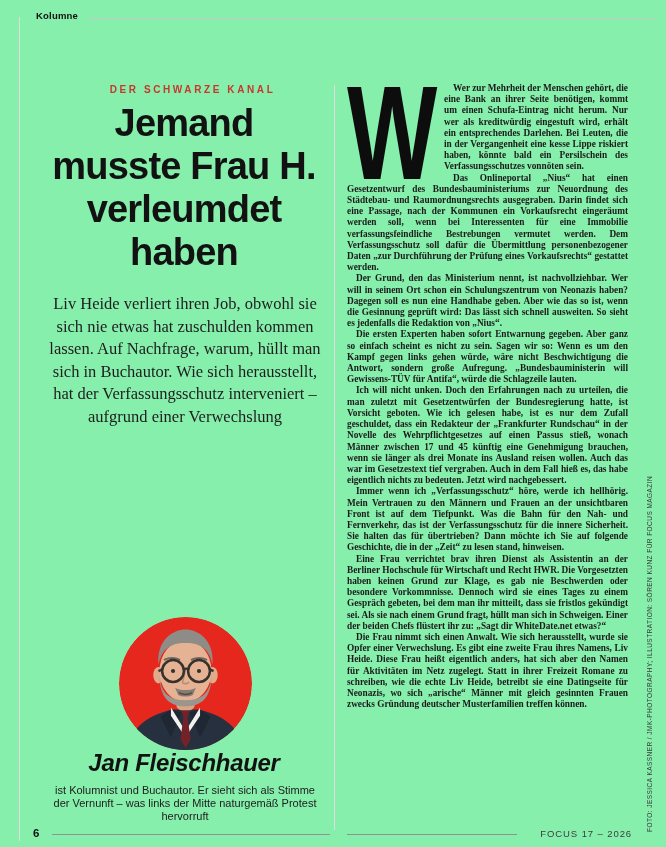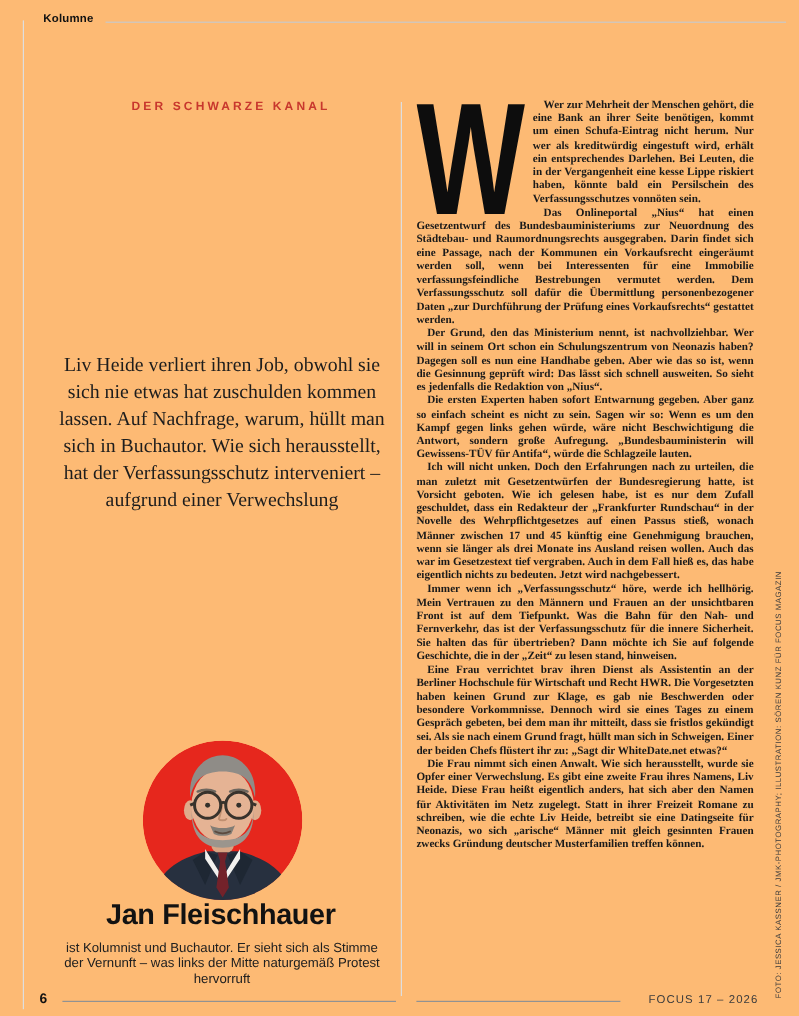--- a/index.html
+++ b/index.html
@@ -1,17 +1,17 @@
 <!DOCTYPE html>
 <html lang="de"><head>
 <meta charset="utf-8">
 <style>
   html,body{margin:0;padding:0;background:#e8e8e8;}
   .page{
-    position:relative;width:666px;height:847px;background:#fdba74;
+    position:relative;width:666px;height:847px;background:#86efac;
     margin:0 auto;overflow:hidden;
     font-family:"Liberation Sans",sans-serif;color:#1a1a1a;
   }
   
   .left-rule{position:absolute;left:19px;top:17px;width:1px;height:824px;background:#dedede;}
   .top-rule{position:absolute;left:88px;right:11px;top:18px;height:1px;background:#c9c9c9;}
   .col-divider{position:absolute;left:334px;top:85px;width:1px;height:745px;background:#dedede;}
 
   .section-label{
     position:absolute;left:36px;top:10px;
@@ -33,21 +33,21 @@
     position:absolute;left:44px;top:293px;width:282px;margin:0;
     font-family:"Liberation Serif",serif;font-size:16.5px;line-height:22.5px;
     text-align:center;color:#1d1d1d;
   }
   .portrait{
     position:absolute;left:119px;top:617px;width:133px;height:133px;
     border-radius:50%;overflow:hidden;
   }
   .author-name{
     position:absolute;left:28px;top:749px;width:312px;margin:0;
-    text-align:center;font-size:24px;font-weight:800;letter-spacing:-0.3px;color:#121212;
+    text-align:center;font-size:24px;font-weight:800;letter-spacing:-0.3px;color:#121212;font-style:italic;
   }
   .author-bio{
     position:absolute;left:50px;top:784px;width:270px;margin:0;
     text-align:center;font-size:11px;line-height:13px;color:#202020;
   }
 
   
   .body-col{
     position:absolute;left:347px;top:83px;width:281px;
     font-family:"Liberation Serif",serif;font-size:9.3px;line-height:11.2px;
@@ -83,20 +83,26 @@
 <body>
 
 <div class="page">
 
   <div class="left-rule"></div>
   <span class="section-label">Kolumne</span>
   <div class="top-rule"></div>
 
   <div class="kicker">DER SCHWARZE KANAL</div>
 
+  <h1 class="headline">
+    <span>Jemand</span>
+    <span>musste Frau H.</span>
+    <span>verleumdet</span>
+    <span>haben</span>
+  </h1>
 
   <p class="standfirst">Liv Heide verliert ihren Job, obwohl sie sich nie etwas hat zuschulden kommen lassen. Auf Nachfrage, warum, hüllt man sich in Buchautor. Wie sich herausstellt, hat der Verfassungsschutz interveniert – aufgrund einer Verwechslung</p>
 
   <div class="portrait">
     <svg width="133" height="133" viewBox="0 0 128 128" xmlns="http://www.w3.org/2000/svg">
       <circle cx="64" cy="64" r="64" fill="#e6271d"></circle>
 
       <path d="M8,128 C12,102 34,93 52,89 L76,89 C94,93 116,102 120,128 Z" fill="#27303f"></path>
       <path d="M50,89 L60,92 L50,116 L40,96 Z" fill="#1e2733"></path>
       <path d="M78,89 L68,92 L78,116 L88,96 Z" fill="#1e2733"></path>

